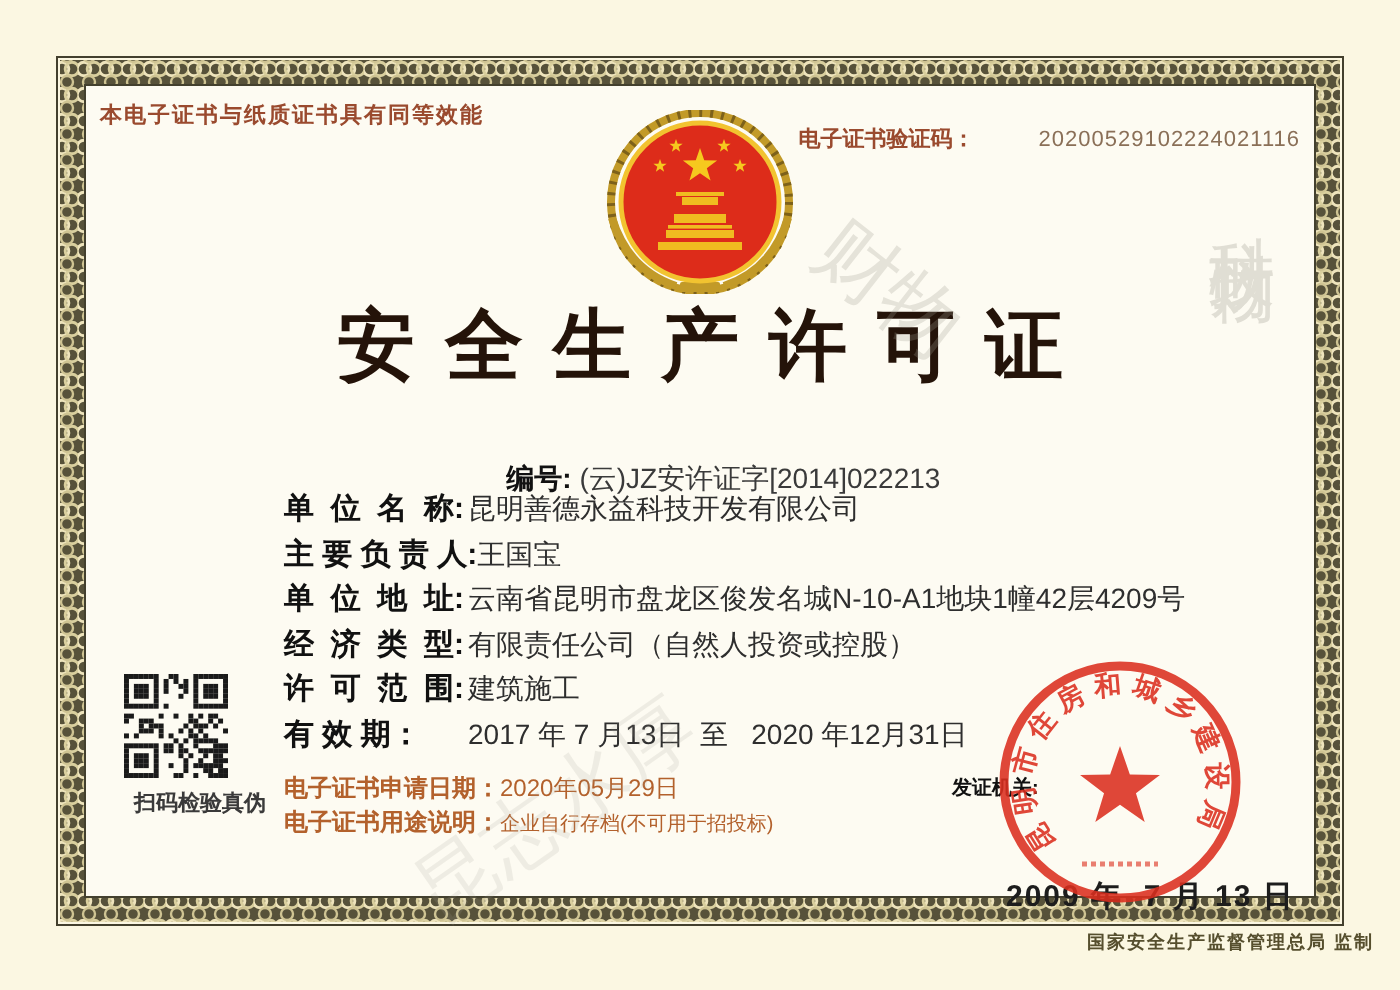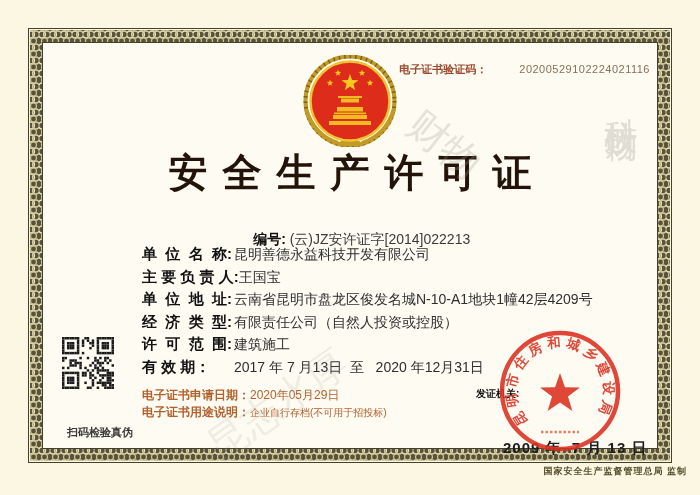--- a/index.html
+++ b/index.html
@@ -34,21 +34,21 @@
   .flabel{display:inline-block; min-width:92px; font-weight:700; font-size:15px; color:#111; white-space:pre;}
   .fval{white-space:pre;}
 
   .meta{position:absolute; left:142px; top:385px;}
   .mrow{height:16.5px; white-space:pre;}
   .mlabel{font-weight:700; font-size:12px; color:#b3612c;text-align:right;}
   .mval{font-size:12px; color:#b3612c;}
   .mval-sm{font-size:10px;}
 
   .qr{position:absolute; left:62px; top:337px; z-index:12;}
-  .qr-caption{position:absolute; left:56px; top:394px; width:88px; text-align:center; font-size:11px; font-weight:700; color:#3a3a3a;margin-top:31px;}
+  .qr-caption{position:absolute; left:56px; top:394px; width:88px; text-align:center; font-size:11px; font-weight:700; color:#3a3a3a;}
 
   .issuer{position:absolute; left:440px; top:387px; font-size:10px; font-weight:700; color:#111; z-index:12;margin-left:36px;}
   .issue-date{position:absolute; left:503px; top:439px; font-size:15px; font-weight:600; color:#1d1d1d; letter-spacing:1px; white-space:pre; z-index:20;}
   .seal{position:absolute; left:496px; top:327px; z-index:30; opacity:.88;}
 
   .footer-note{position:absolute; right:13px; top:465px; font-size:9px; font-weight:700; color:#564f2e; letter-spacing:1px;}
 
   .wm{position:absolute; color:#a09d90; z-index:15; pointer-events:none; white-space:nowrap;}
   .wm1{left:598px; top:92px; writing-mode:vertical-rl; font-size:33px; opacity:.30; letter-spacing:4px;}
   .wm2{left:430px; top:98px; font-size:40px; opacity:.25; transform:rotate(38deg); transform-origin:left top;}
@@ -81,20 +81,21 @@
     <rect x="630" y="2" width="12" height="431" fill="url(#chain)"></rect>
     <rect x="14.5" y="14.5" width="615" height="406" fill="none" stroke="#43402e" stroke-width="1"></rect>
   </svg>
 
   <div class="wm wm1">科技财物</div>
   <div class="wm wm2">财物</div>
   <div class="wm wm3">昆志水厚</div>
 
   <div class="content">
 
+    <div class="notice">本电子证书与纸质证书具有同等效能</div>
 
     <div class="verif">
       <span class="vlabel">电子证书验证码：</span><span class="vcode">20200529102224021116</span>
     </div>
 
     <svg class="emblem" width="102" height="92" viewBox="-51 -46 102 92">
       <circle r="44.5" fill="none" stroke="#c29a28" stroke-width="4"></circle>
       <circle r="44.5" fill="none" stroke="#7d611a" stroke-width="4" stroke-dasharray="1.5 4"></circle>
       <path d="M -44 8 Q -36 34 -12 42" stroke="#c29a28" stroke-width="4" fill="none"></path>
       <path d="M 44 8 Q 36 34 12 42" stroke="#c29a28" stroke-width="4" fill="none"></path>

